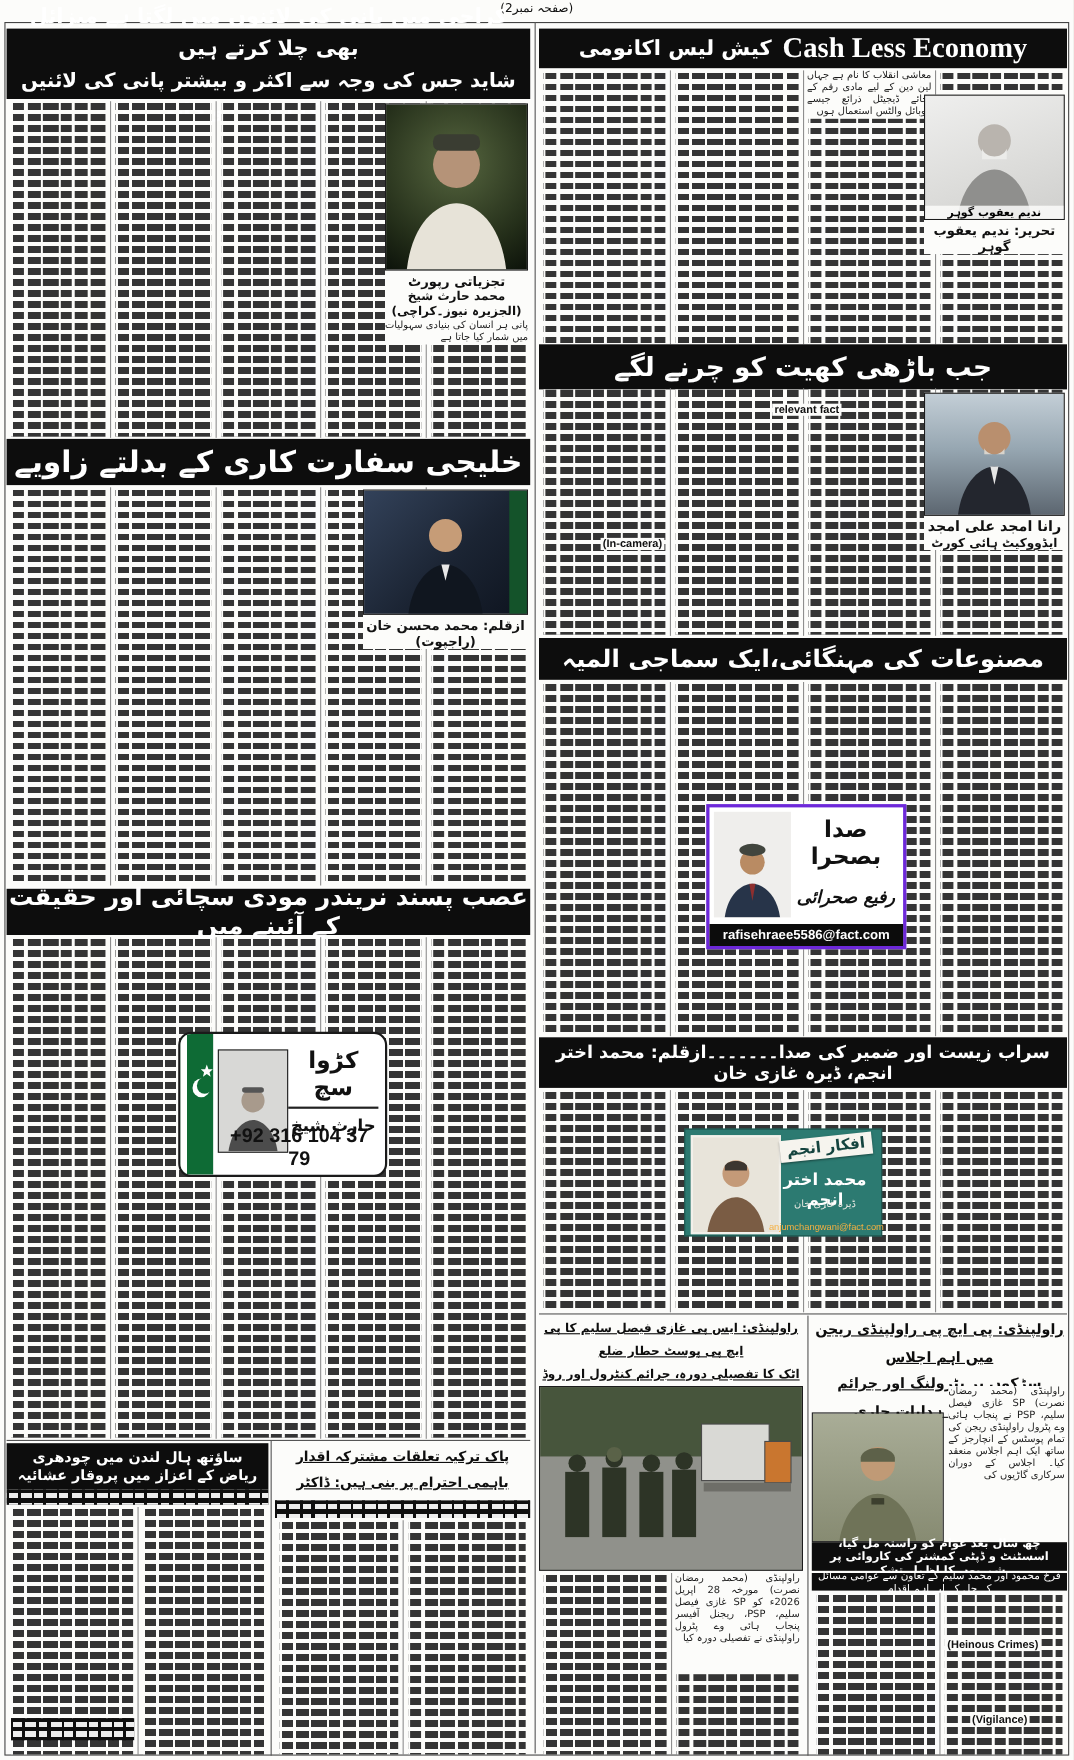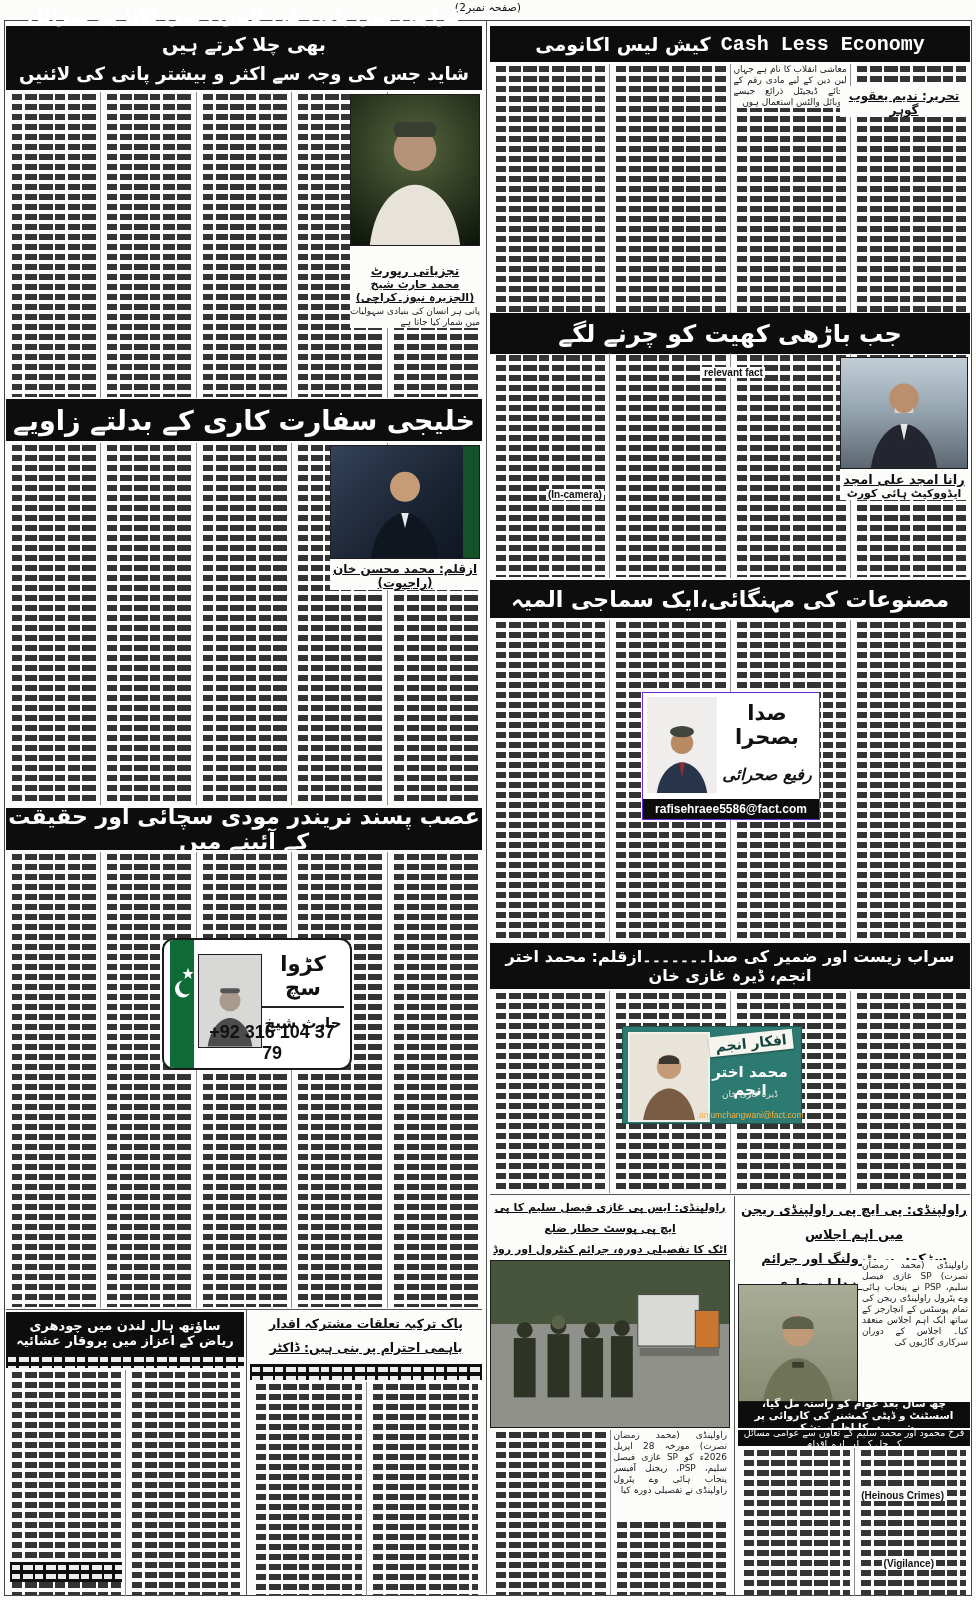--- a/index.html
+++ b/index.html
@@ -24,29 +24,29 @@
   .tex-inv{position:absolute;background-color:#0f0f0f;
     background-image:
       repeating-linear-gradient(90deg,#0f0f0f 0 2px,transparent 2px 10px,#0f0f0f 10px 13px,transparent 13px 23px),
       repeating-linear-gradient(180deg,#ededed 3px 8px,transparent 8px 12px);}
   .lead{position:absolute;background:#fcfcfa;font-size:9px;line-height:11px;color:#1b1b1b;
         direction:rtl;text-align:justify;overflow:hidden;}
   .pbox{position:absolute;background:#fcfcfa;}
   .photo{position:relative;overflow:hidden;border:1px solid #1c1c1c;}
   .ph{position:absolute;left:0;bottom:0;width:100%;height:92%;}
   .cap{direction:rtl;text-align:center;font-weight:bold;color:#111;}
-  .u{text-decoration:underline;}
+  .u{}
   .uhead{position:absolute;left:0;right:0;font-weight:bold;direction:rtl;text-align:center;
          color:#0e0e0e;text-decoration:underline;line-height:1.9;}
   .enlabel{position:absolute;background:#fcfcfa;font-family:"Liberation Sans",sans-serif;
            font-size:10px;font-weight:bold;color:#111;padding:0 2px;white-space:nowrap;}
   
   .adbox{position:absolute;background:#fff;border:2px solid #1a1a1a;border-radius:12px;overflow:hidden;}
   
-  .sadabox{position:absolute;background:#fff;border:1px solid #6d28d9;}
+  .sadabox{position:absolute;background:#fff;border:3px solid #6d28d9;margin-top:39px;}
   .emailbar{position:absolute;left:0;right:0;bottom:0;background:#0c0c0c;color:#fff;
             font-family:"Liberation Sans",sans-serif;font-weight:bold;text-align:center;}
   
   .afkarbox{position:absolute;background:#2c7a71;border:1px solid #1d544e;}
   .banner{position:absolute;background:#f6f4ee;color:#15443f;font-weight:bold;direction:rtl;
           text-align:center;transform:rotate(-6deg);box-shadow:0 1px 2px rgba(0,0,0,.4);}
 </style>
 </head>
 <body>
 
@@ -78,21 +78,21 @@
         </div>
     </div>
     <div class="pbox" style="right:2px;top:68px;width:130px">
       <div class="photo" style="height:150px;background:radial-gradient(circle at 50% 35%,#56663f 0%,#222c18 70%,#0c120a 100%)">
         <svg class="ph" viewBox="0 0 100 110" preserveAspectRatio="xMidYMax meet">
           <circle cx="50" cy="34" r="17" fill="#b59378"></circle>
           <path d="M14 110 C18 76 36 62 50 62 C64 62 82 76 86 110 Z" fill="#e7e3d8"></path>
           <rect x="33" y="12" width="34" height="12" rx="5" fill="#3a3d32"></rect>
         </svg>
       </div>
-      <div class="cap u" style="font-size:12px;padding-top:18px">تجزیاتی رپورٹ</div>
+      <div class="cap u" style="font-size:12px;padding-top:3px">تجزیاتی رپورٹ</div>
       <div class="cap u" style="font-size:11px">محمد حارث شیخ (الجزیرہ نیوز۔کراچی)</div>
       <div class="lead" style="position:static;margin-top:2px">پانی ہر انسان کی بنیادی سہولیات میں شمار کیا جاتا ہے</div>
     </div>
   </section>
 
   <section class="art" style="left:6px;top:399px;width:476px;height:407px">
     <div class="hbar" style="top:0;height:42px;font-size:27px">
       <span>خلیجی سفارت کاری کے بدلتے زاویے</span>
     </div>
     <div class="cols" style="top:44px;height:362px">
@@ -197,39 +197,47 @@
           <div class="tex"></div>
         </div>
       <div class="c">
           <div class="tex"></div>
         </div>
     </div>
   </section>
 
   <section class="art" style="left:490px;top:26px;width:480px;height:287px">
     <div class="hbar" style="top:0;height:36px;gap:10px">
-      <span style="font-family:Liberation Mono, monospace;font-size:20px">Cash Less Economy</span>
+      <span style="font-family:Liberation Serif, serif;font-size:26px">Cash Less Economy</span>
       <span style="font-size:19px" dir="rtl">کیش لیس اکانومی</span>
     </div>
     <div class="cols" style="top:38px;height:249px">
       <div class="c">
           <div class="tex"></div>
         </div>
       <div class="c">
         <div class="tex"></div>
         <div class="lead" style="left:3px;right:3px;top:0;height:44px">معاشی انقلاب کا نام ہے جہاں لین دین کے لیے مادی رقم کے بجائے ڈیجیٹل ذرائع جیسے موبائل والٹس استعمال ہوں</div>
       </div>
       <div class="c">
           <div class="tex"></div>
         </div>
       <div class="c">
           <div class="tex"></div>
         </div>
     </div>
     <div class="pbox" style="right:2px;top:60px;width:128px">
+      <div class="photo" style="height:112px;background:linear-gradient(160deg,#efefee 0%,#dcdcda 60%,#cfcfcd 100%)">
+        <svg class="ph" viewBox="0 0 100 110" preserveAspectRatio="xMidYMax meet">
+          <circle cx="50" cy="34" r="16" fill="#b9b4ae"></circle>
+          <path d="M38 42 C42 52 58 52 62 42 L62 52 L38 52 Z" fill="#ececea"></path>
+          <path d="M14 110 C18 78 36 62 50 62 C64 62 82 78 86 110 Z" fill="#8f8f8d"></path>
+        </svg>
+        <div style="position:absolute;left:0;right:0;bottom:0;background:rgba(252,252,250,.85);font-size:10px;font-weight:bold;text-align:center;direction:rtl">ندیم یعقوب گوہر</div>
+      </div>
       <div class="cap u" style="font-size:12px;padding-top:3px">تحریر: ندیم یعقوب گوہر</div>
     </div>
   </section>
 
   <section class="art" style="left:490px;top:313px;width:480px;height:265px">
     <div class="hbar" style="top:0;height:41px;font-size:24px">
       <span>جب باڑھی کھیت کو چرنے لگے</span>
     </div>
     <div class="cols" style="top:40px;height:225px">
       <div class="c">

